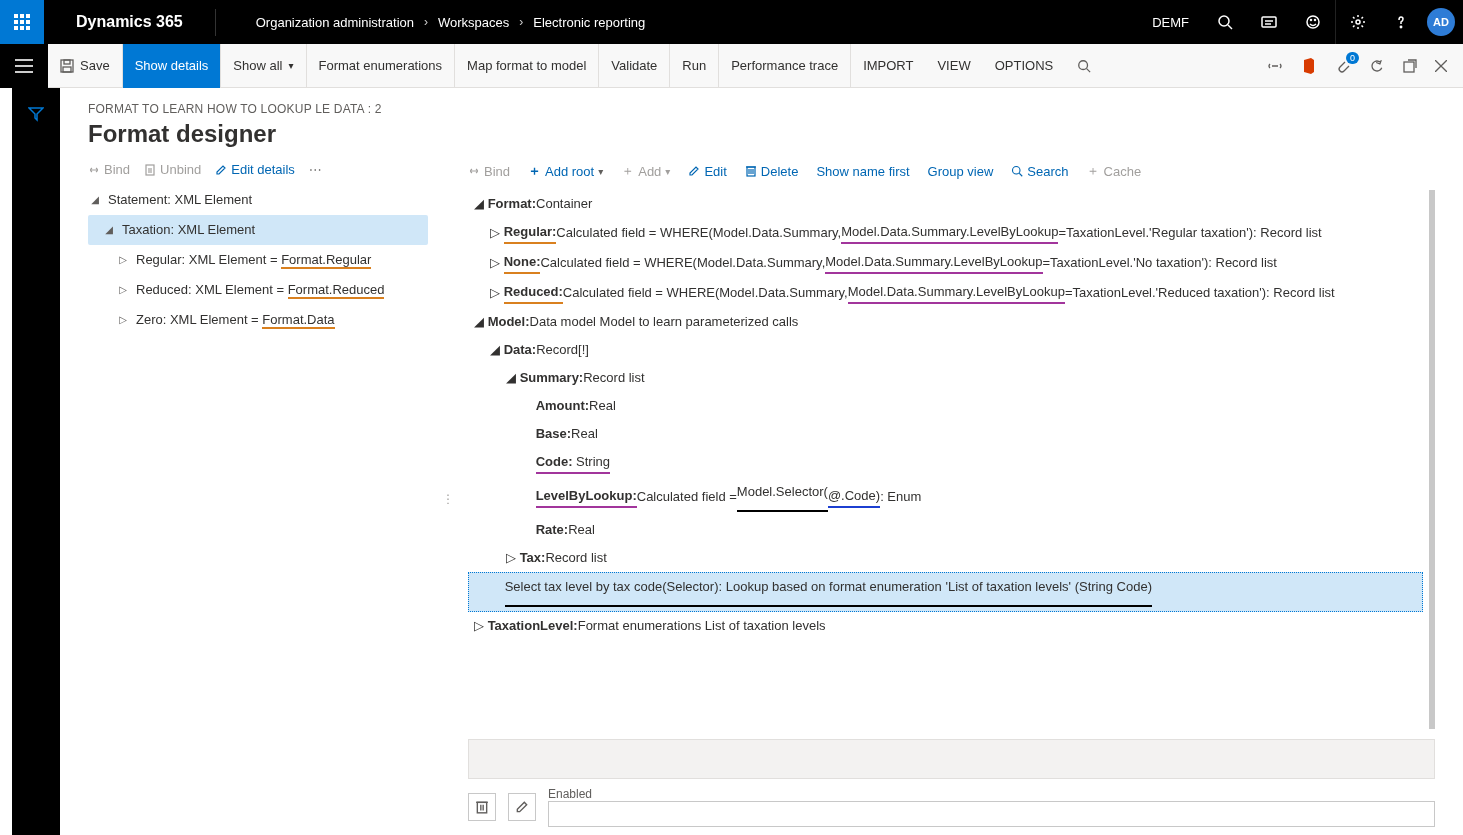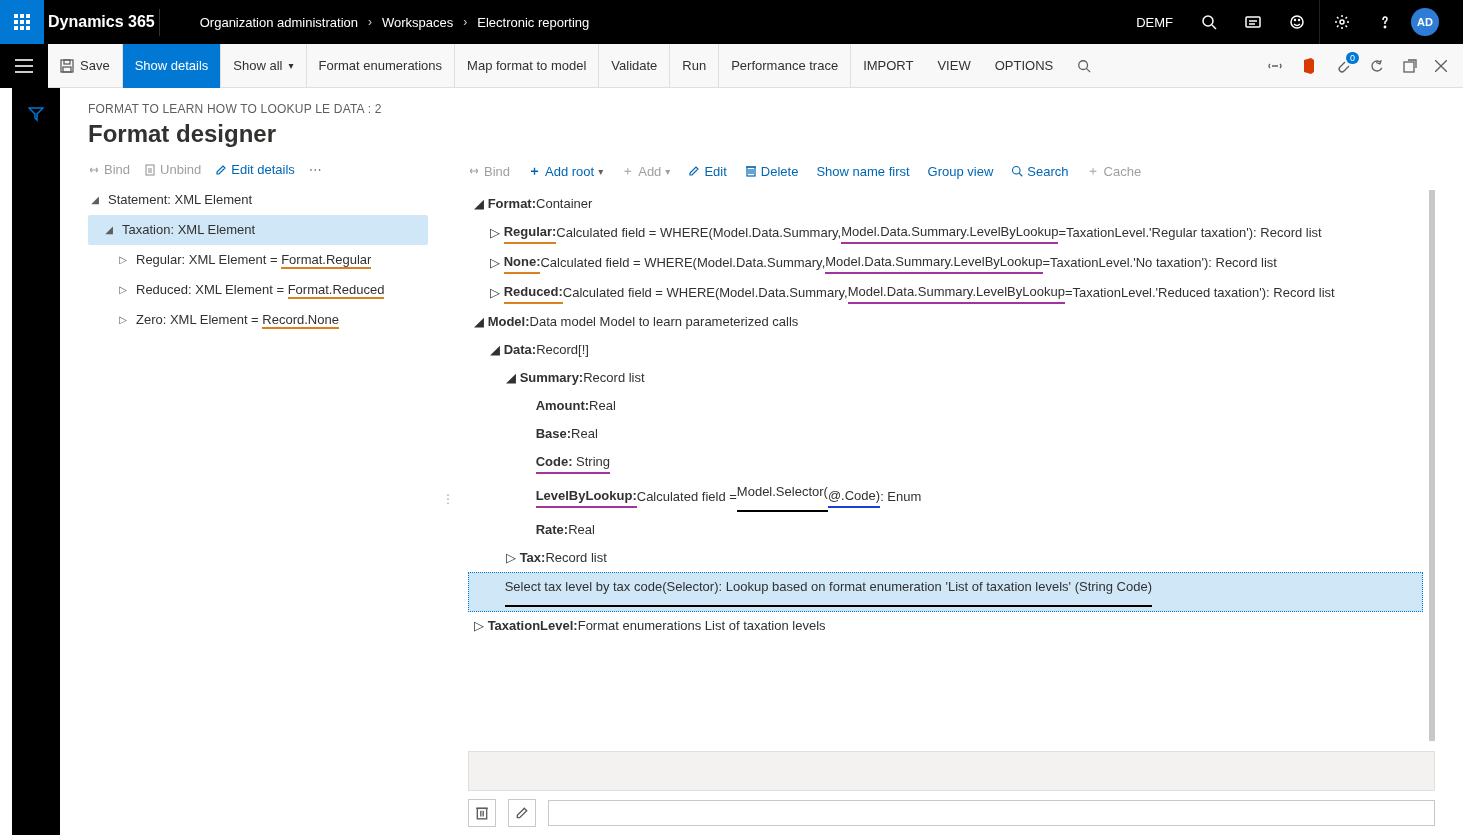--- a/index.html
+++ b/index.html
@@ -1,30 +1,30 @@
 <!DOCTYPE html>
 <html><head>
 <meta charset="utf-8">
 <style>
 * { box-sizing: border-box; margin: 0; padding: 0; }
 body { font-family: "Segoe UI", Tahoma, sans-serif; font-size: 13px; color: #323130; background: #fff; width: 1463px; height: 835px; overflow: hidden; }
 
 
 .topnav { display: flex; align-items: center; height: 44px; background: #000; color: #fff; }
 .topnav .waffle { width: 44px; height: 44px; background: #0078d4; display: flex; align-items: center; justify-content: center; }
-.topnav .brand { padding: 0 4px; font-size: 16px; font-weight: 600; border-right: 1px solid #333; height: 27px; display: flex; align-items: center; }
+.topnav .brand { padding: 0 32px; font-size: 16px; font-weight: 600; border-right: 1px solid #333; height: 27px; display: flex; align-items: center; }
 .topnav .module { padding: 0 20px; font-size: 16px; height: 44px; display: flex; align-items: center; border-right: 1px solid #333;}
 .topnav .breadcrumb { display: flex; align-items: center; padding-left: 40px; font-size: 13px; gap: 10px; flex: 1; }
 .topnav .breadcrumb .crumb { color: #fff; }
 .topnav .breadcrumb .chev { font-size: 12px; opacity: 0.8; }
 .topnav .right { display: flex; align-items: center; gap: 0; margin-left: auto; }
 .topnav .right .entity { padding: 0 14px; font-size: 13px; }
 .topnav .right .icon-btn { width: 44px; height: 44px; display: flex; align-items: center; justify-content: center; cursor: pointer; border-left: 1px solid #222; }
 .topnav .right .icon-btn.noborder { border-left: none; }
-.topnav .right .avatar { width: 28px; height: 28px; background: #2e7cd6; border-radius: 50%; display: flex; align-items: center; justify-content: center; font-size: 11px; font-weight: 600; margin: 0 24px 0 4px;}
+.topnav .right .avatar { width: 28px; height: 28px; background: #2e7cd6; border-radius: 50%; display: flex; align-items: center; justify-content: center; font-size: 11px; font-weight: 600; margin: 0 8px 0 4px;}
 svg { display: block; }
 
 
 .cmdbar { display: flex; align-items: center; height: 44px; border-bottom: 1px solid #e1dfdd; background: #f8f8f8; }
 .cmdbar .rail-placeholder { width: 48px; height: 44px; display: flex; align-items: center; justify-content: center; background: #000; color: #fff;}
 .cmdbar .left-tools { display: flex; align-items: center; height: 100%; }
 .cmdbar .cmd { padding: 0 12px; height: 44px; display: flex; align-items: center; gap: 6px; border-right: 1px solid #e1dfdd; color: #323130; cursor: pointer; }
 .cmdbar .cmd.active { background: #0078d4; color: #fff; }
 .cmdbar .cmd.noborder { border-right: none; }
 .cmdbar .right-tools { margin-left: auto; display: flex; align-items: center; gap: 18px; padding-right: 16px; color: #605e5c; }
@@ -282,21 +282,21 @@
           <div class="node indent2">
               <span class="toggle">▷</span>
               <span><span>Regular: XML Element  =  </span><span class="u-orange">Format.Regular</span></span>
             </div>
           <div class="node indent2">
               <span class="toggle">▷</span>
               <span><span>Reduced: XML Element  =  </span><span class="u-orange">Format.Reduced</span></span>
             </div>
           <div class="node indent2">
               <span class="toggle">▷</span>
-              <span><span>Zero: XML Element  =  </span><span class="u-orange">Record.None</span></span>
+              <span><span>Zero: XML Element  =  </span><span class="u-orange">Format.Data</span></span>
             </div>
         </div>
       </div>
 
       <div class="drag-grip">⋮</div>
 
       <div class="col-right">
 
         <div class="map-toolbar">
           <div class="mt disabled">
@@ -374,20 +374,21 @@
                   <line x1="7" y1="4" x2="7" y2="9"></line>
                   <line x1="1" y1="2" x2="11" y2="2"></line>
                 </svg>
               </div>
             <div class="sq">
                 <svg width="14" height="14" viewBox="0 0 12 12" fill="none" stroke="#605e5c" stroke-width="1.2">
                   <path d="M2 10 L4 10 L10 4 L8 2 L2 8 Z"></path>
                 </svg>
               </div>
             <div style="flex:1;">
+              <div class="enabled-label">Enabled</div>
               <div class="enabled-input"></div>
             </div>
           </div>
         </div>
       </div>
     </div>
   </div>
 </div>
 
 </body></html>

